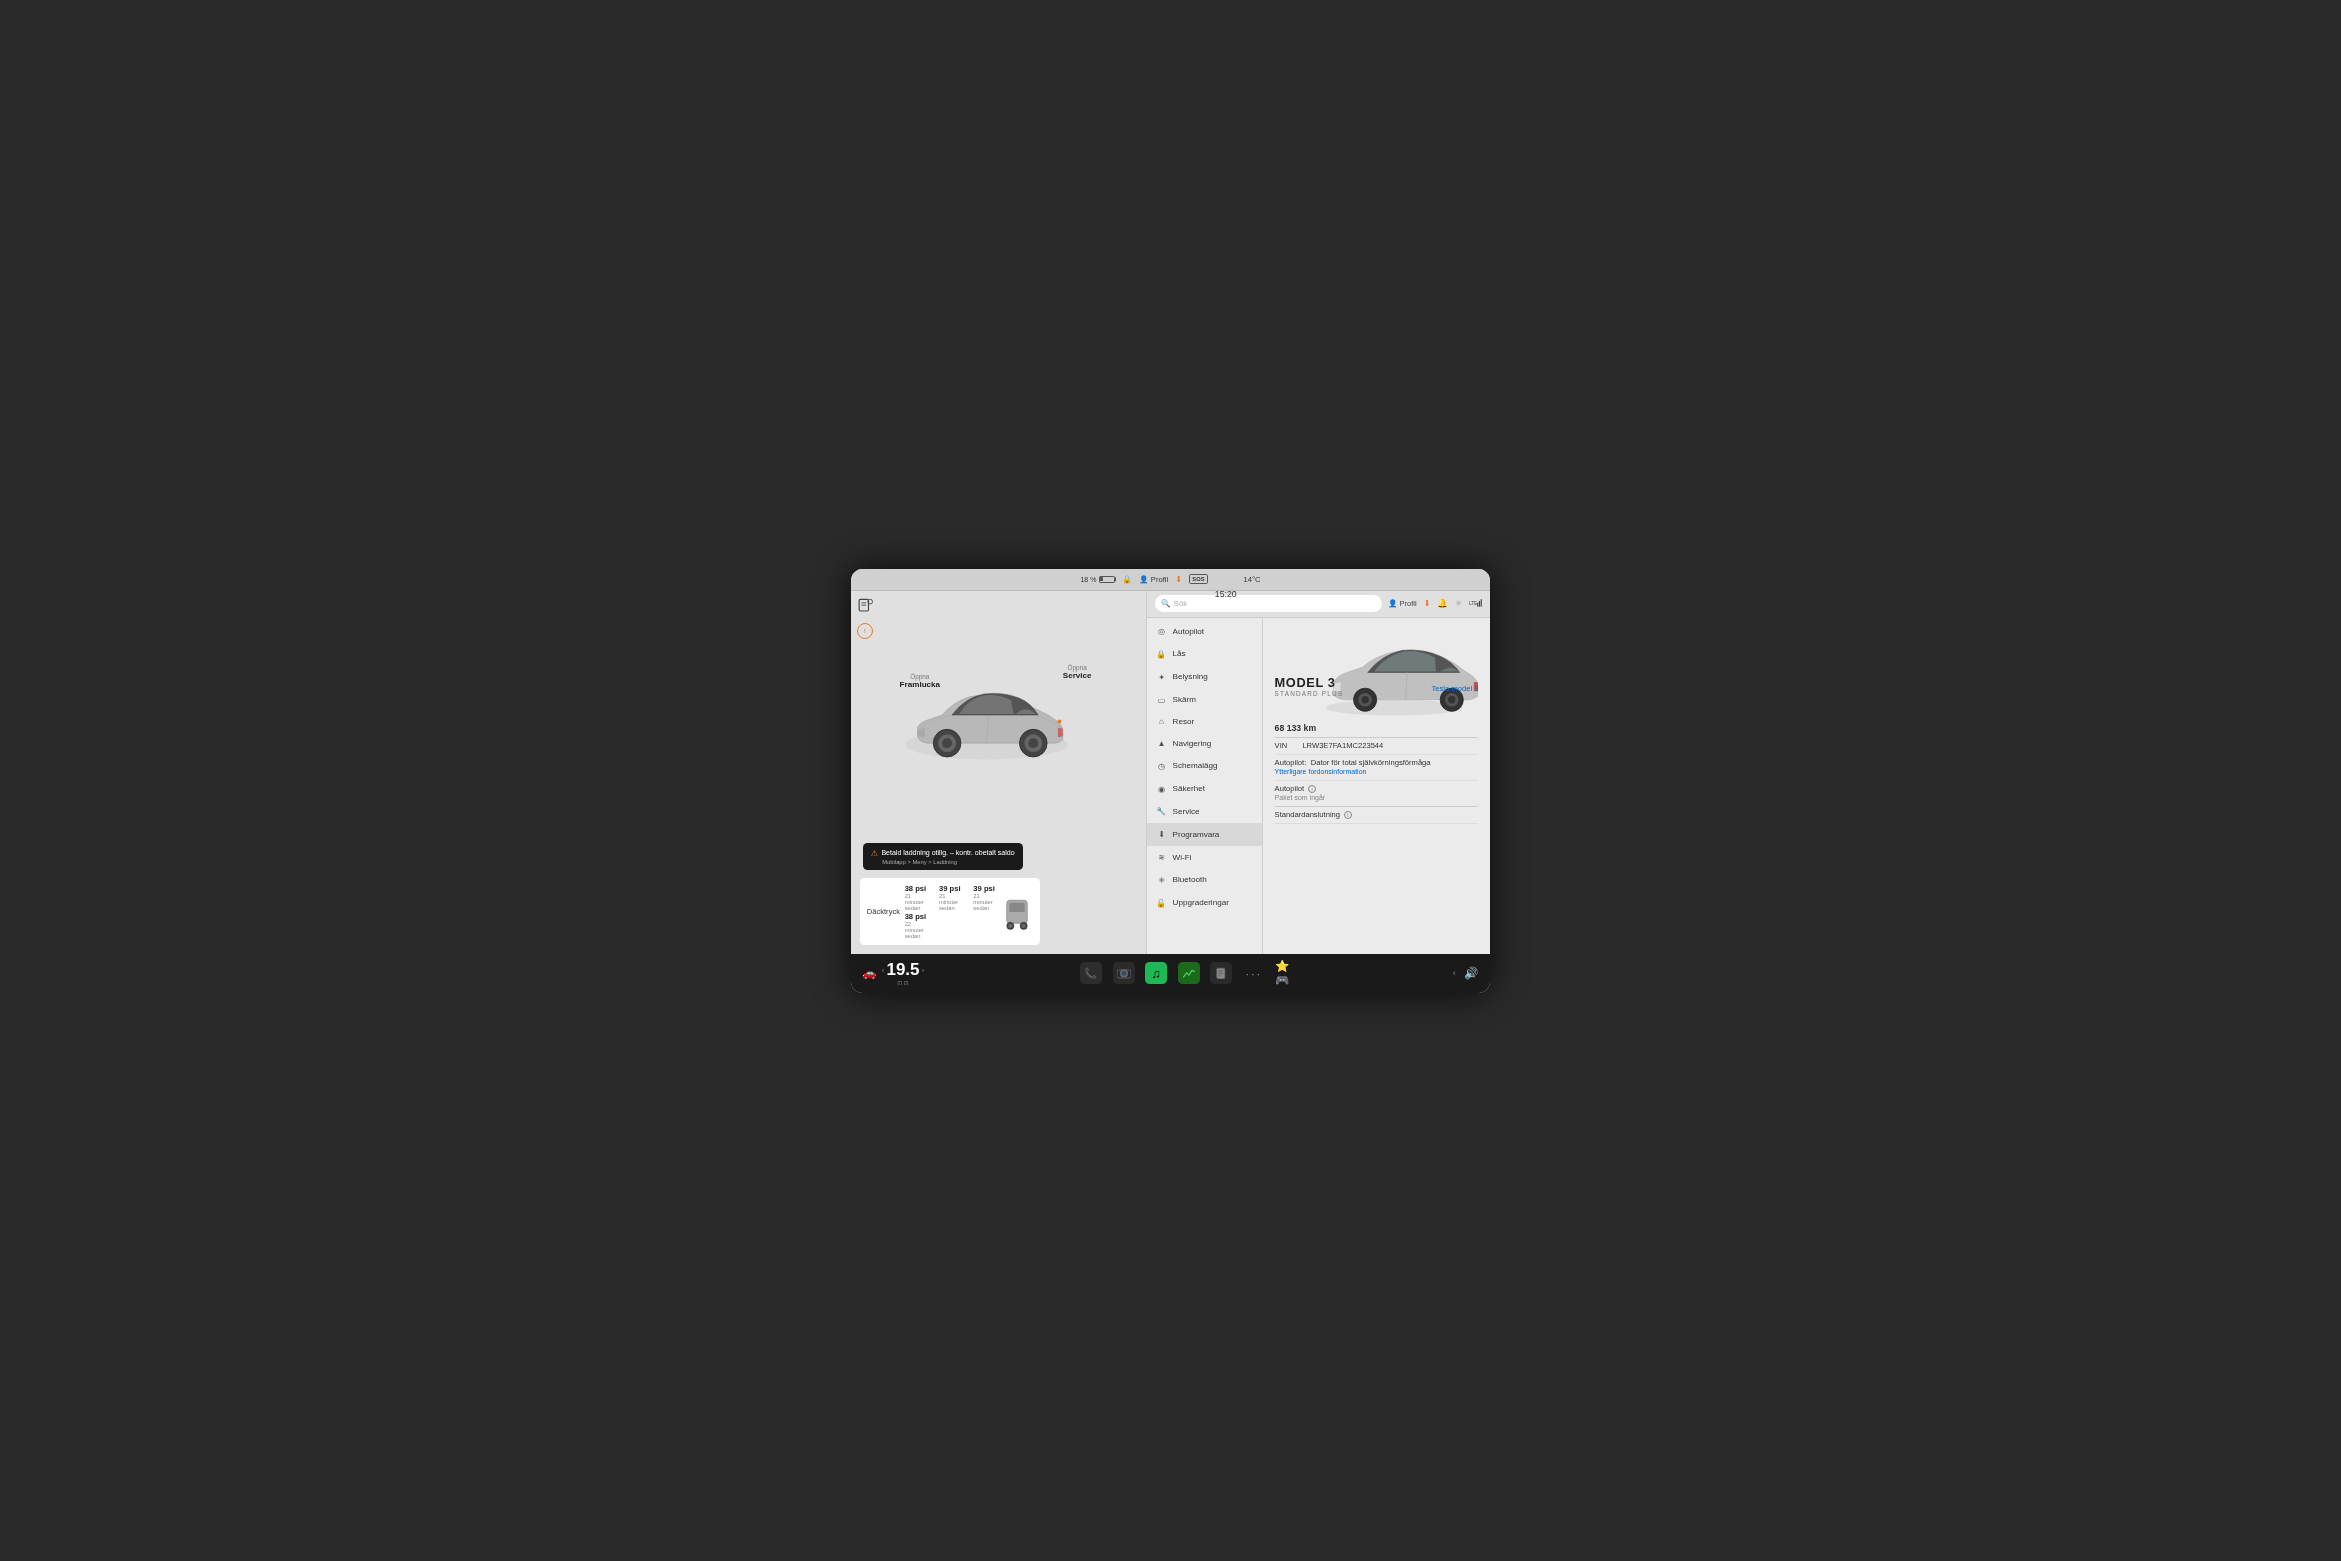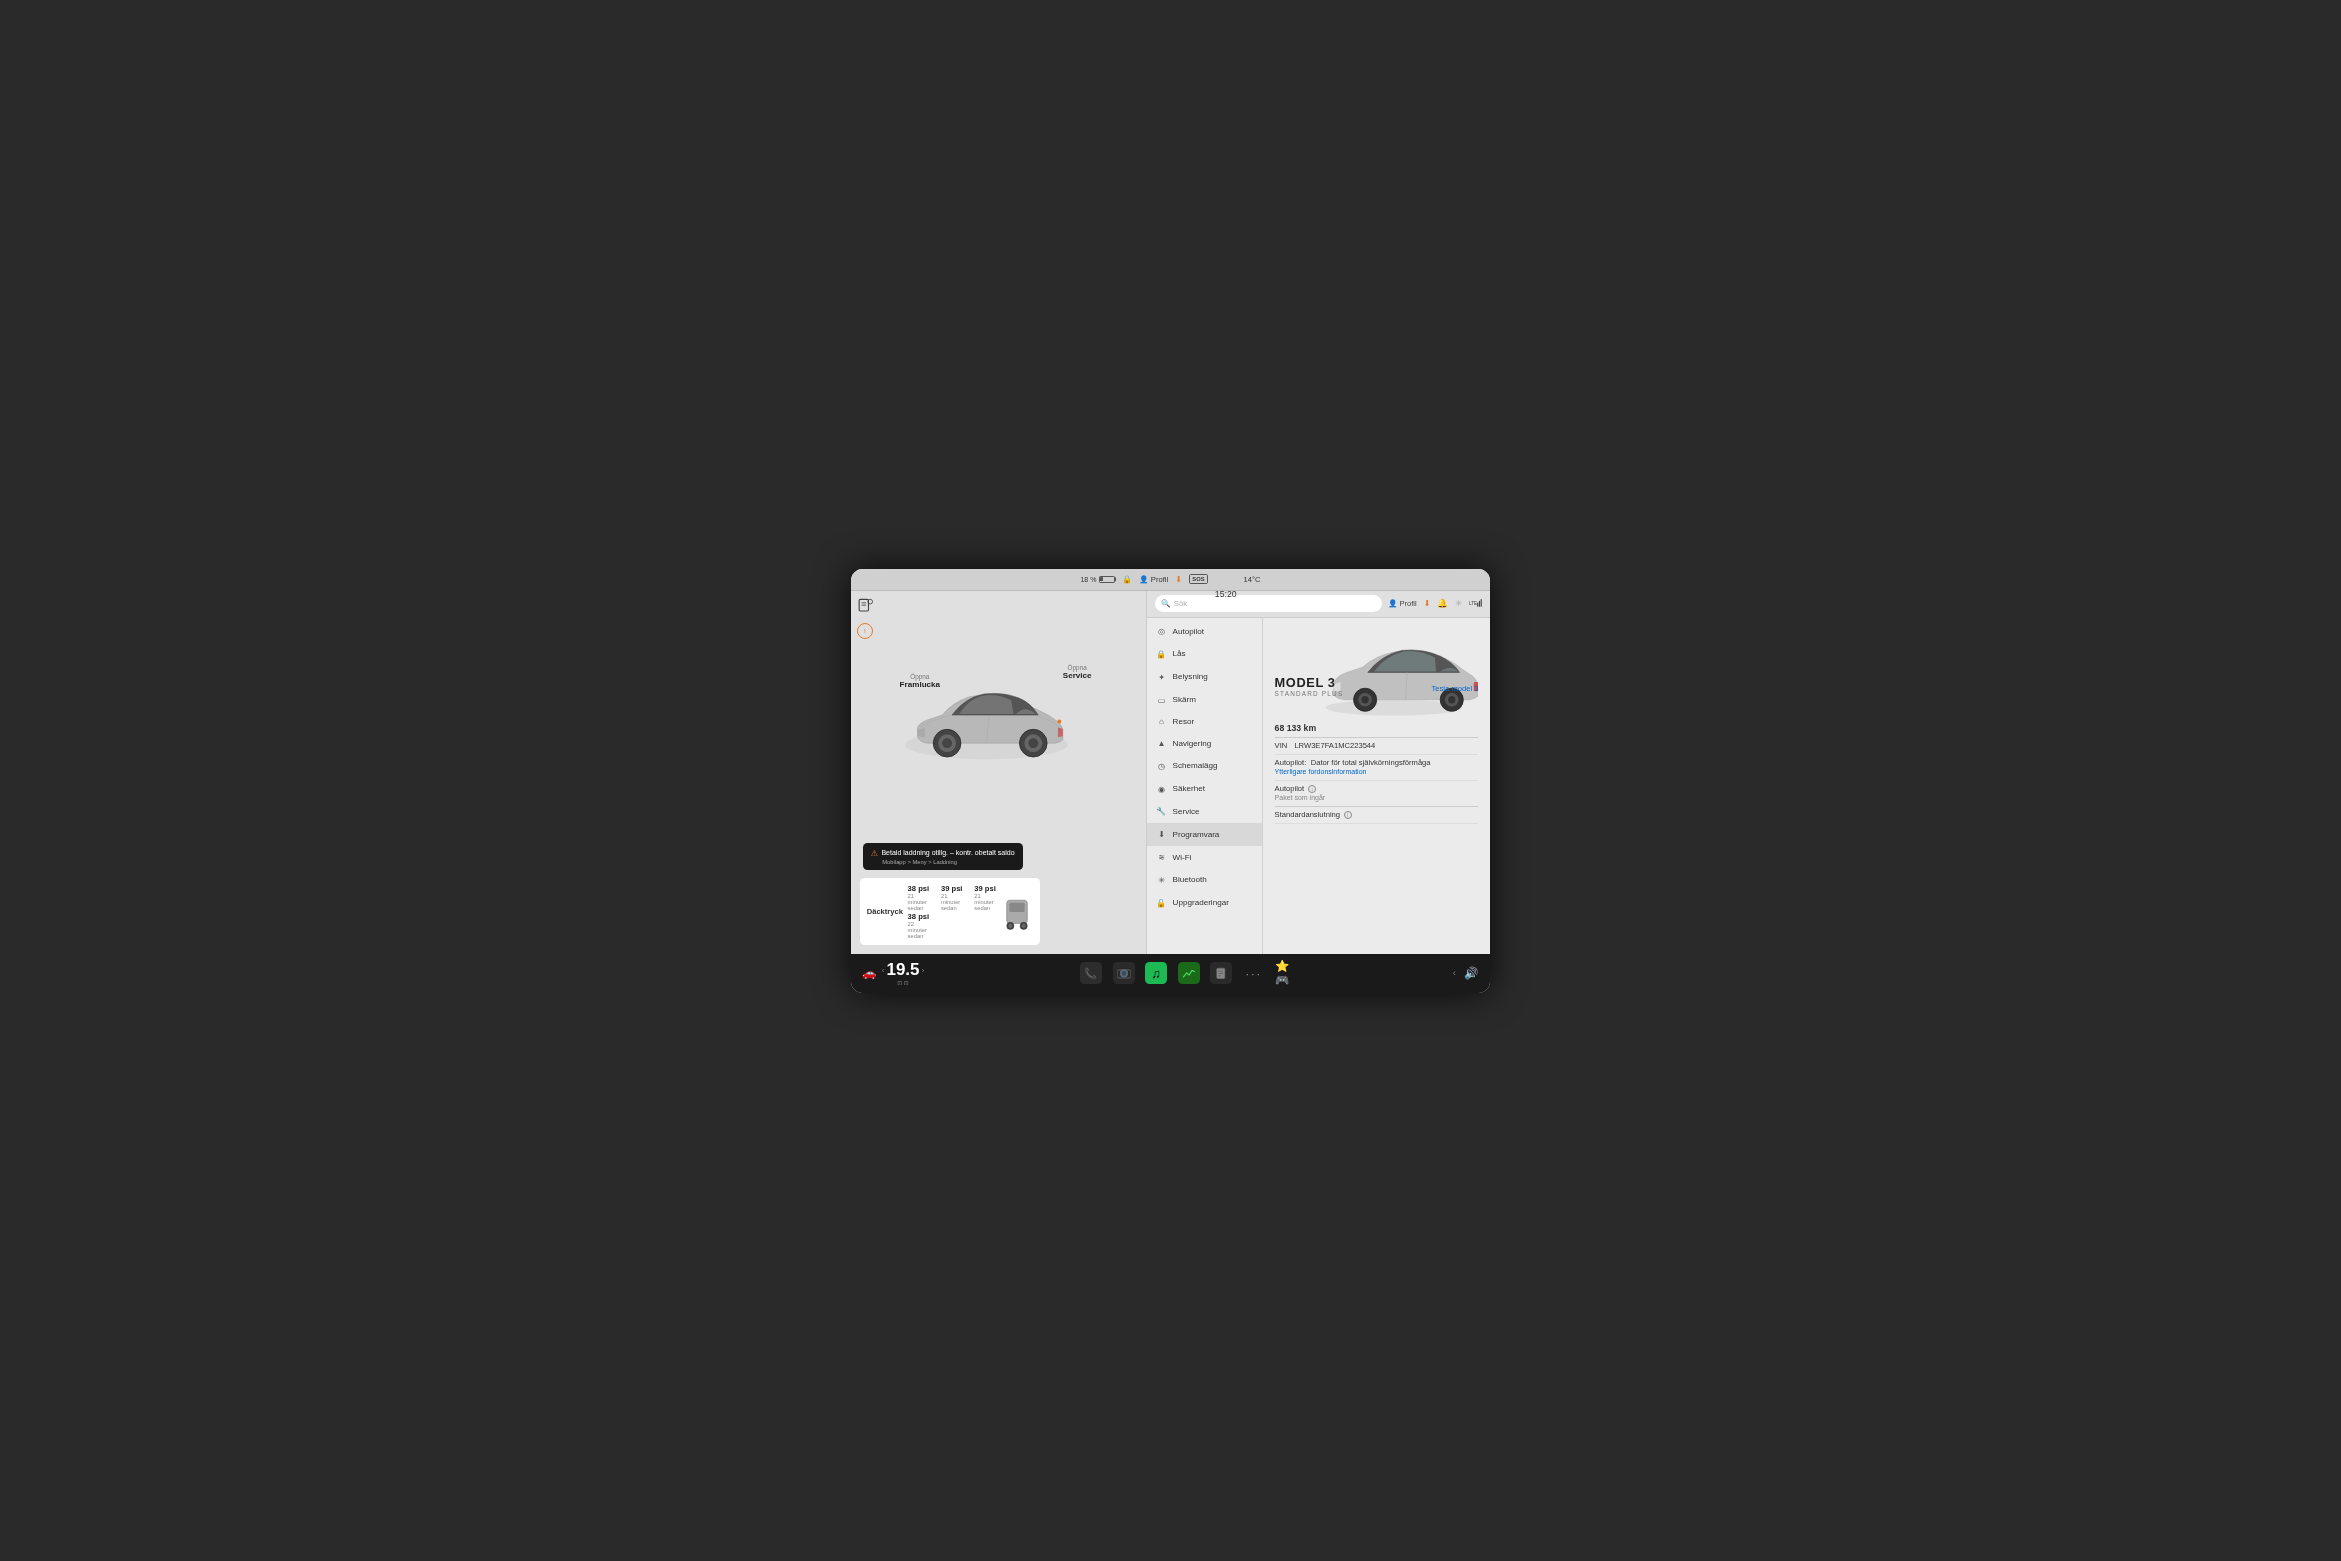--- a/index.html
+++ b/index.html
@@ -213,21 +213,21 @@
       border-radius: 4.6px;
       padding: 5.8px 7px;
       font-size: 6.4px;
       width: 180px;
       display: flex;
       align-items: center;
       gap: 4.6px;
     }
     .tire-label-title {
       font-size: 7.6px;
-      font-weight: 700;
+      font-weight: 400;
       color: #333;
       white-space: nowrap;
       text-align: right;
     }
     .tire-grid {
       display: grid;
       grid-template-columns: 1fr 1fr 1fr;
       gap: 1.2px 11.6px;
       font-size: 6.4px;
     }
@@ -685,21 +685,21 @@
                   <div class="model-sub">STANDARD PLUS</div>
                 </div>
                 <div class="model-link">Tesla model 3</div>
               </div>
 
               <div class="detail-row" style="font-size:8.7px;font-weight:600;padding:4.6px 0 3.5px 0;border-bottom:0.6px solid #ccc;">
                 <span>68 133 km</span>
               </div>
               <div class="detail-row" style="padding:3.5px 0;">
                 <span>VIN</span>
-                <span style="margin-left:5px;font-weight:500;">LRW3E7FA1MC223544</span>
+                <span style="margin-left:13px;font-weight:500;">LRW3E7FA1MC223544</span>
               </div>
               <div class="detail-row" style="padding:3.5px 0;">
                 <span>Autopilot:</span>
                 <span style="margin-left:2.3px;">Dator för total självkörningsförmåga</span>
                 <br>
                 <span class="detail-link">Ytterligare fordonsinformation</span>
               </div>
               <div class="detail-row" style="padding:3.5px 0;border-bottom:0.6px solid #ccc;">
                 <span>Autopilot</span>
                 <span class="info-icon">i</span>

